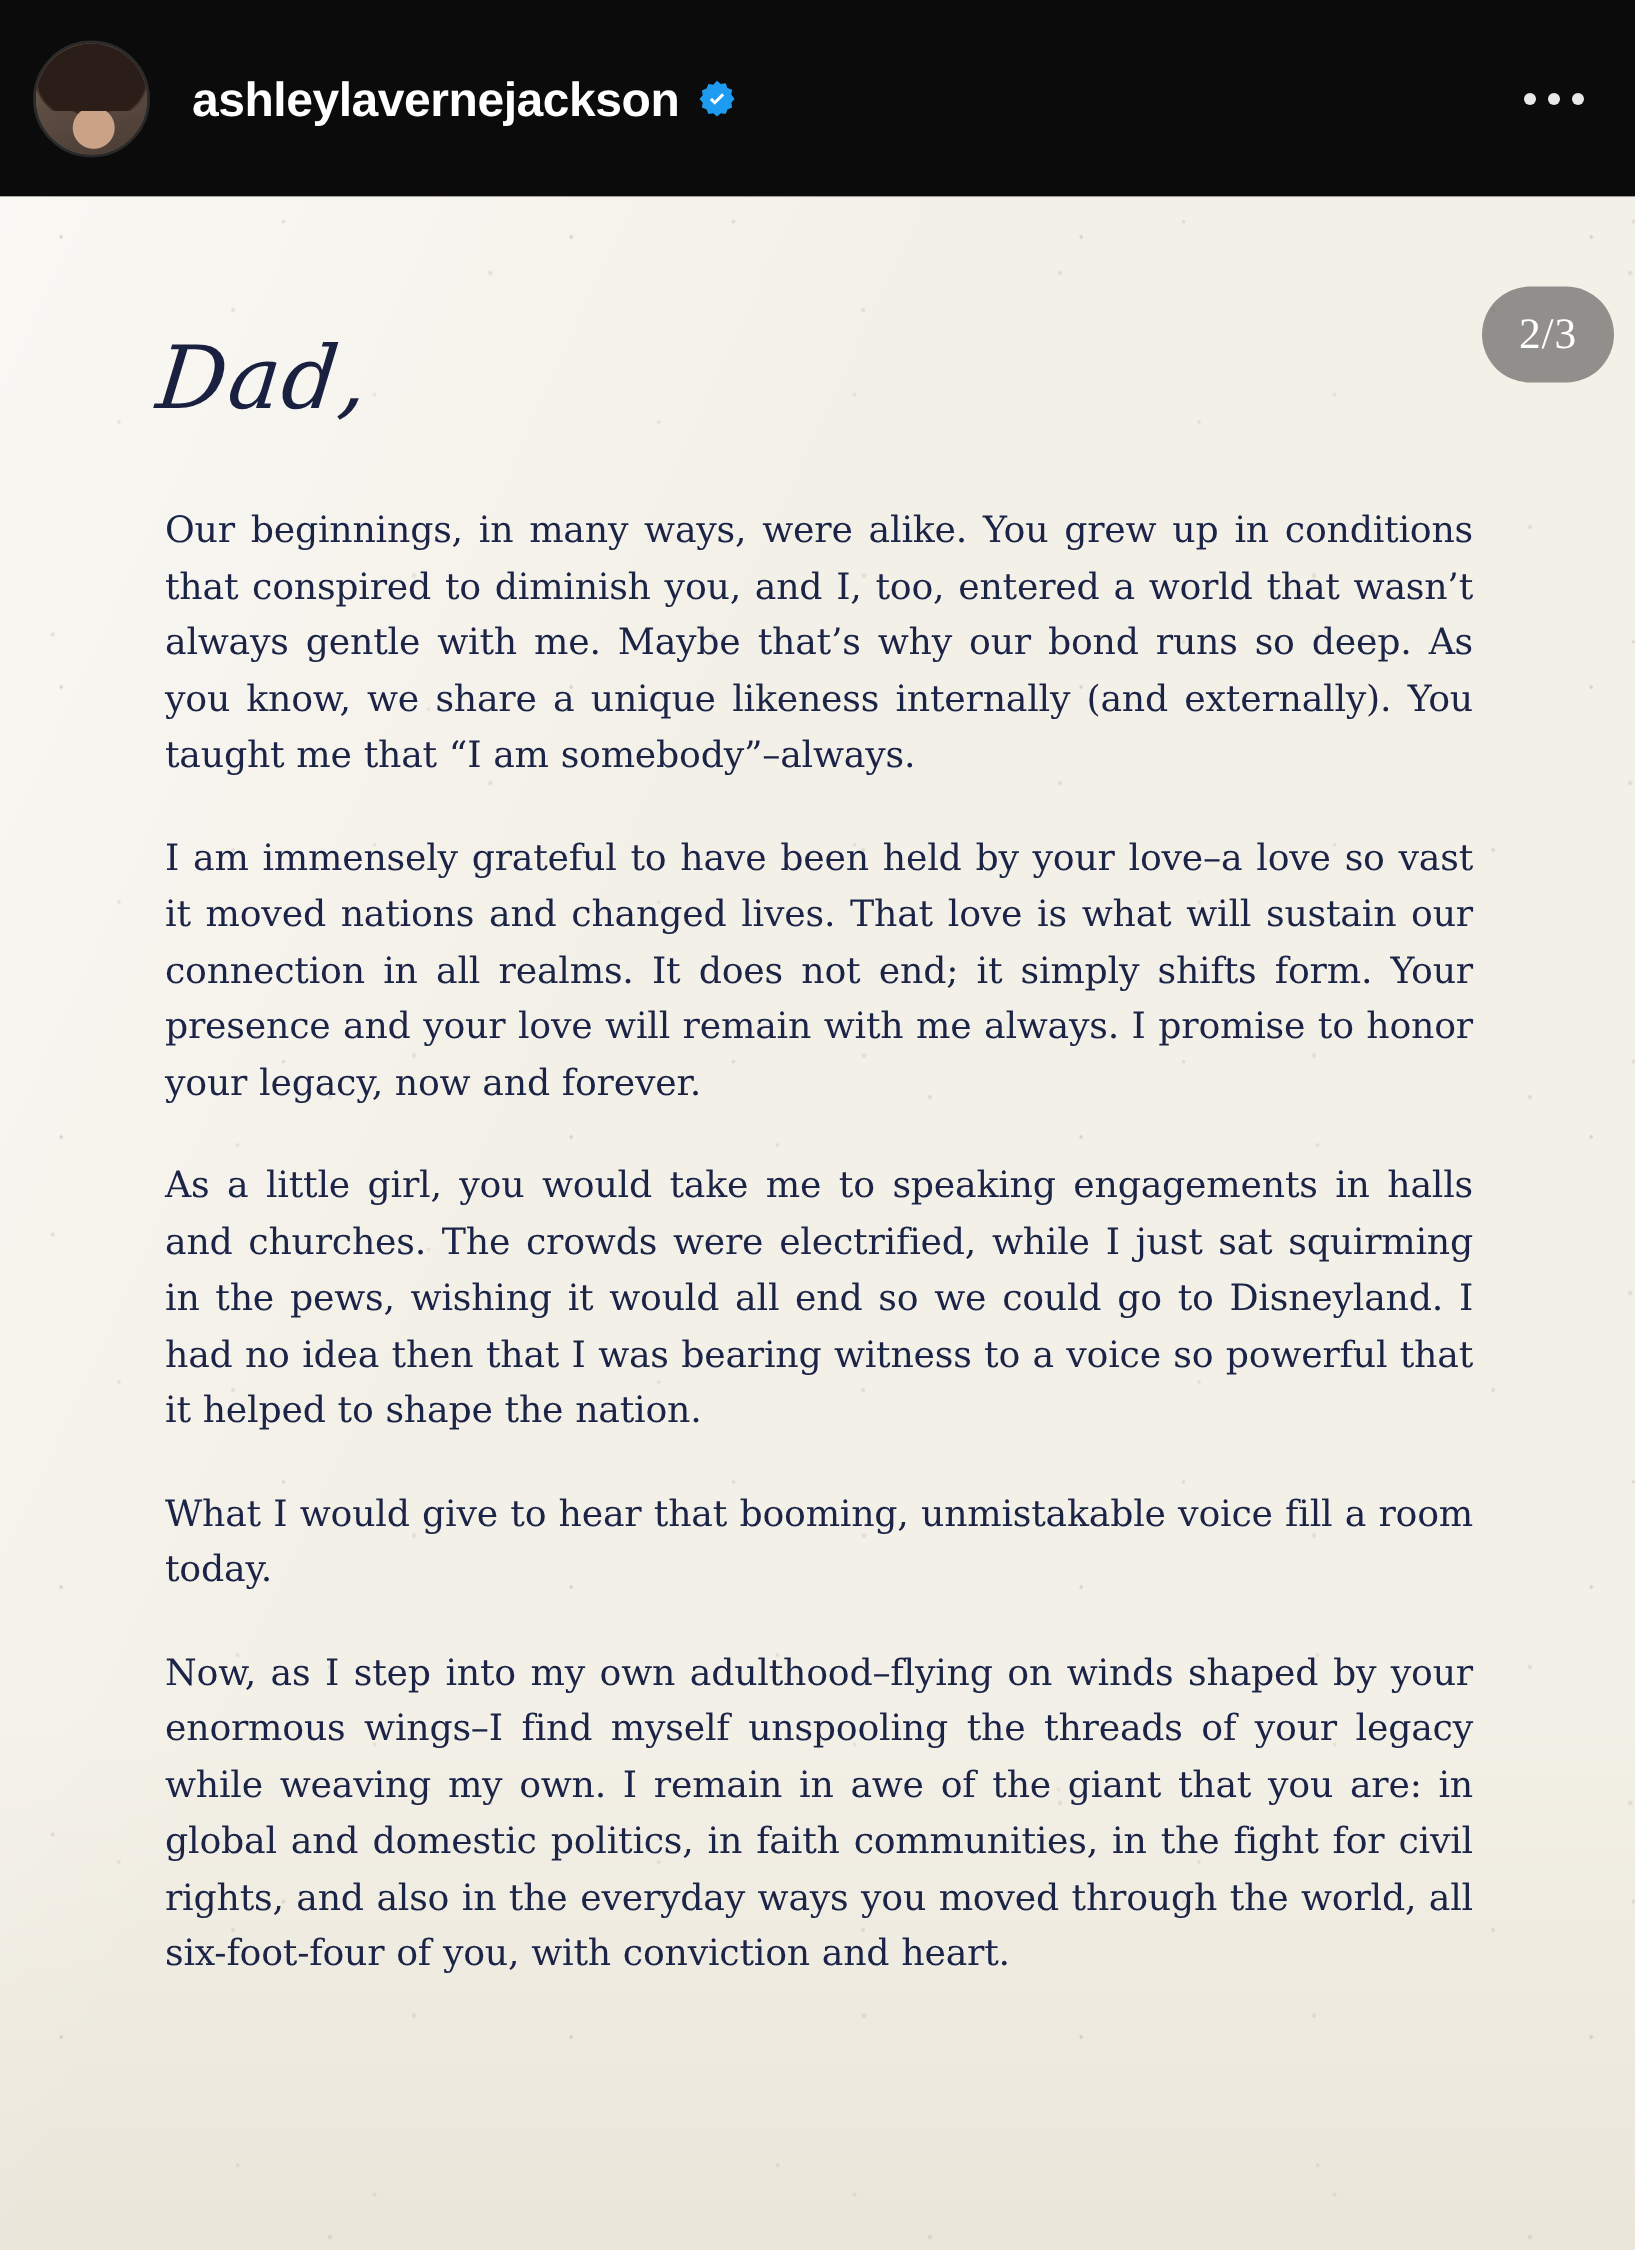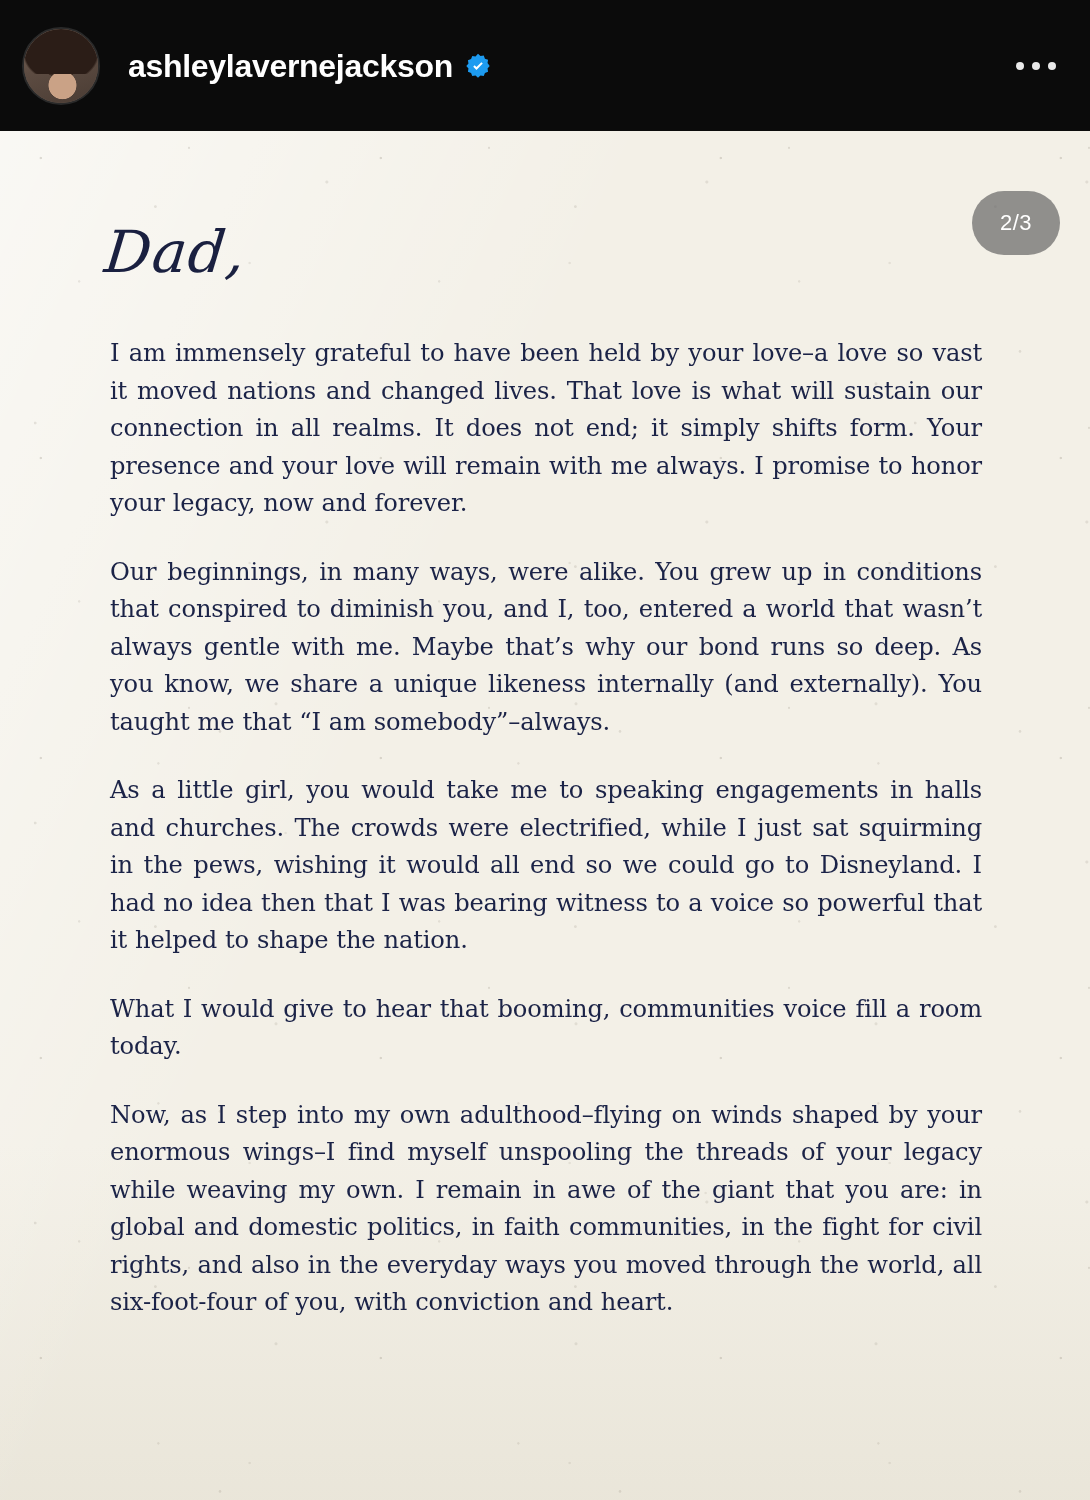--- a/index.html
+++ b/index.html
@@ -118,33 +118,34 @@
     background-size:
       340px 300px, 420px 360px, 300px 280px, 380px 340px,
       360px 320px, 400px 380px, 320px 300px, 440px 400px,
       360px 340px, 300px 320px, 420px 360px,
       100% 100%, 100% 100%;
     opacity: 1;
   }
   .page-counter {
     position: absolute;
     top: 60px;
-    right: 30px;
+    right: 14px;
     width: 88px;
     height: 64px;
     border-radius: 34px;
     background: rgba(105,105,105,0.72);
     color: #ffffff;
     display: flex;
     align-items: center;
     justify-content: center;
-    font-size: 22px;
+    font-size: 29px;
     font-weight: 400;
     letter-spacing: 0.5px;
     z-index: 4;
+    font-family: Liberation Serif, serif;
   }
   .content {
     position: relative;
     z-index: 2;
     padding: 0 108px 0 110px;
   }
   .salutation {
     font-family: "DejaVu Serif", serif;
     font-style: italic;
     font-weight: 400;
@@ -199,22 +200,22 @@
   </div>
 
   <div class="letter">
 
     <div class="page-counter">2/3</div>
 
     <div class="content">
       <h1 class="salutation">Dad,</h1>
 
       <div class="body-copy">
+        <p>Our beginnings, in many ways, were alike. You grew up in conditions that conspired to diminish you, and I, too, entered a world that wasn’t always gentle with me. Maybe that’s why our bond runs so deep. As you know, we share a unique likeness internally (and externally). You taught me that “I am somebody”–always.</p>
         <p>I am immensely grateful to have been held by your love–a love so vast it moved nations and changed lives. That love is what will sustain our connection in all realms. It does not end; it simply shifts form. Your presence and your love will remain with me always. I promise to honor your legacy, now and forever.</p>
-        <p>Our beginnings, in many ways, were alike. You grew up in conditions that conspired to diminish you, and I, too, entered a world that wasn’t always gentle with me. Maybe that’s why our bond runs so deep. As you know, we share a unique likeness internally (and externally). You taught me that “I am somebody”–always.</p>
         <p>As a little girl, you would take me to speaking engagements in halls and churches. The crowds were electrified, while I just sat squirming in the pews, wishing it would all end so we could go to Disneyland. I had no idea then that I was bearing witness to a voice so powerful that it helped to shape the nation.</p>
-        <p>What I would give to hear that booming, communities voice fill a room today.</p>
+        <p>What I would give to hear that booming, unmistakable voice fill a room today.</p>
         <p>Now, as I step into my own adulthood–flying on winds shaped by your enormous wings–I find myself unspooling the threads of your legacy while weaving my own. I remain in awe of the giant that you are: in global and domestic politics, in faith communities, in the fight for civil rights, and also in the everyday ways you moved through the world, all six-foot-four of you, with conviction and heart.</p>
       </div>
     </div>
   </div>
 
 </div>
 
 </body></html>

